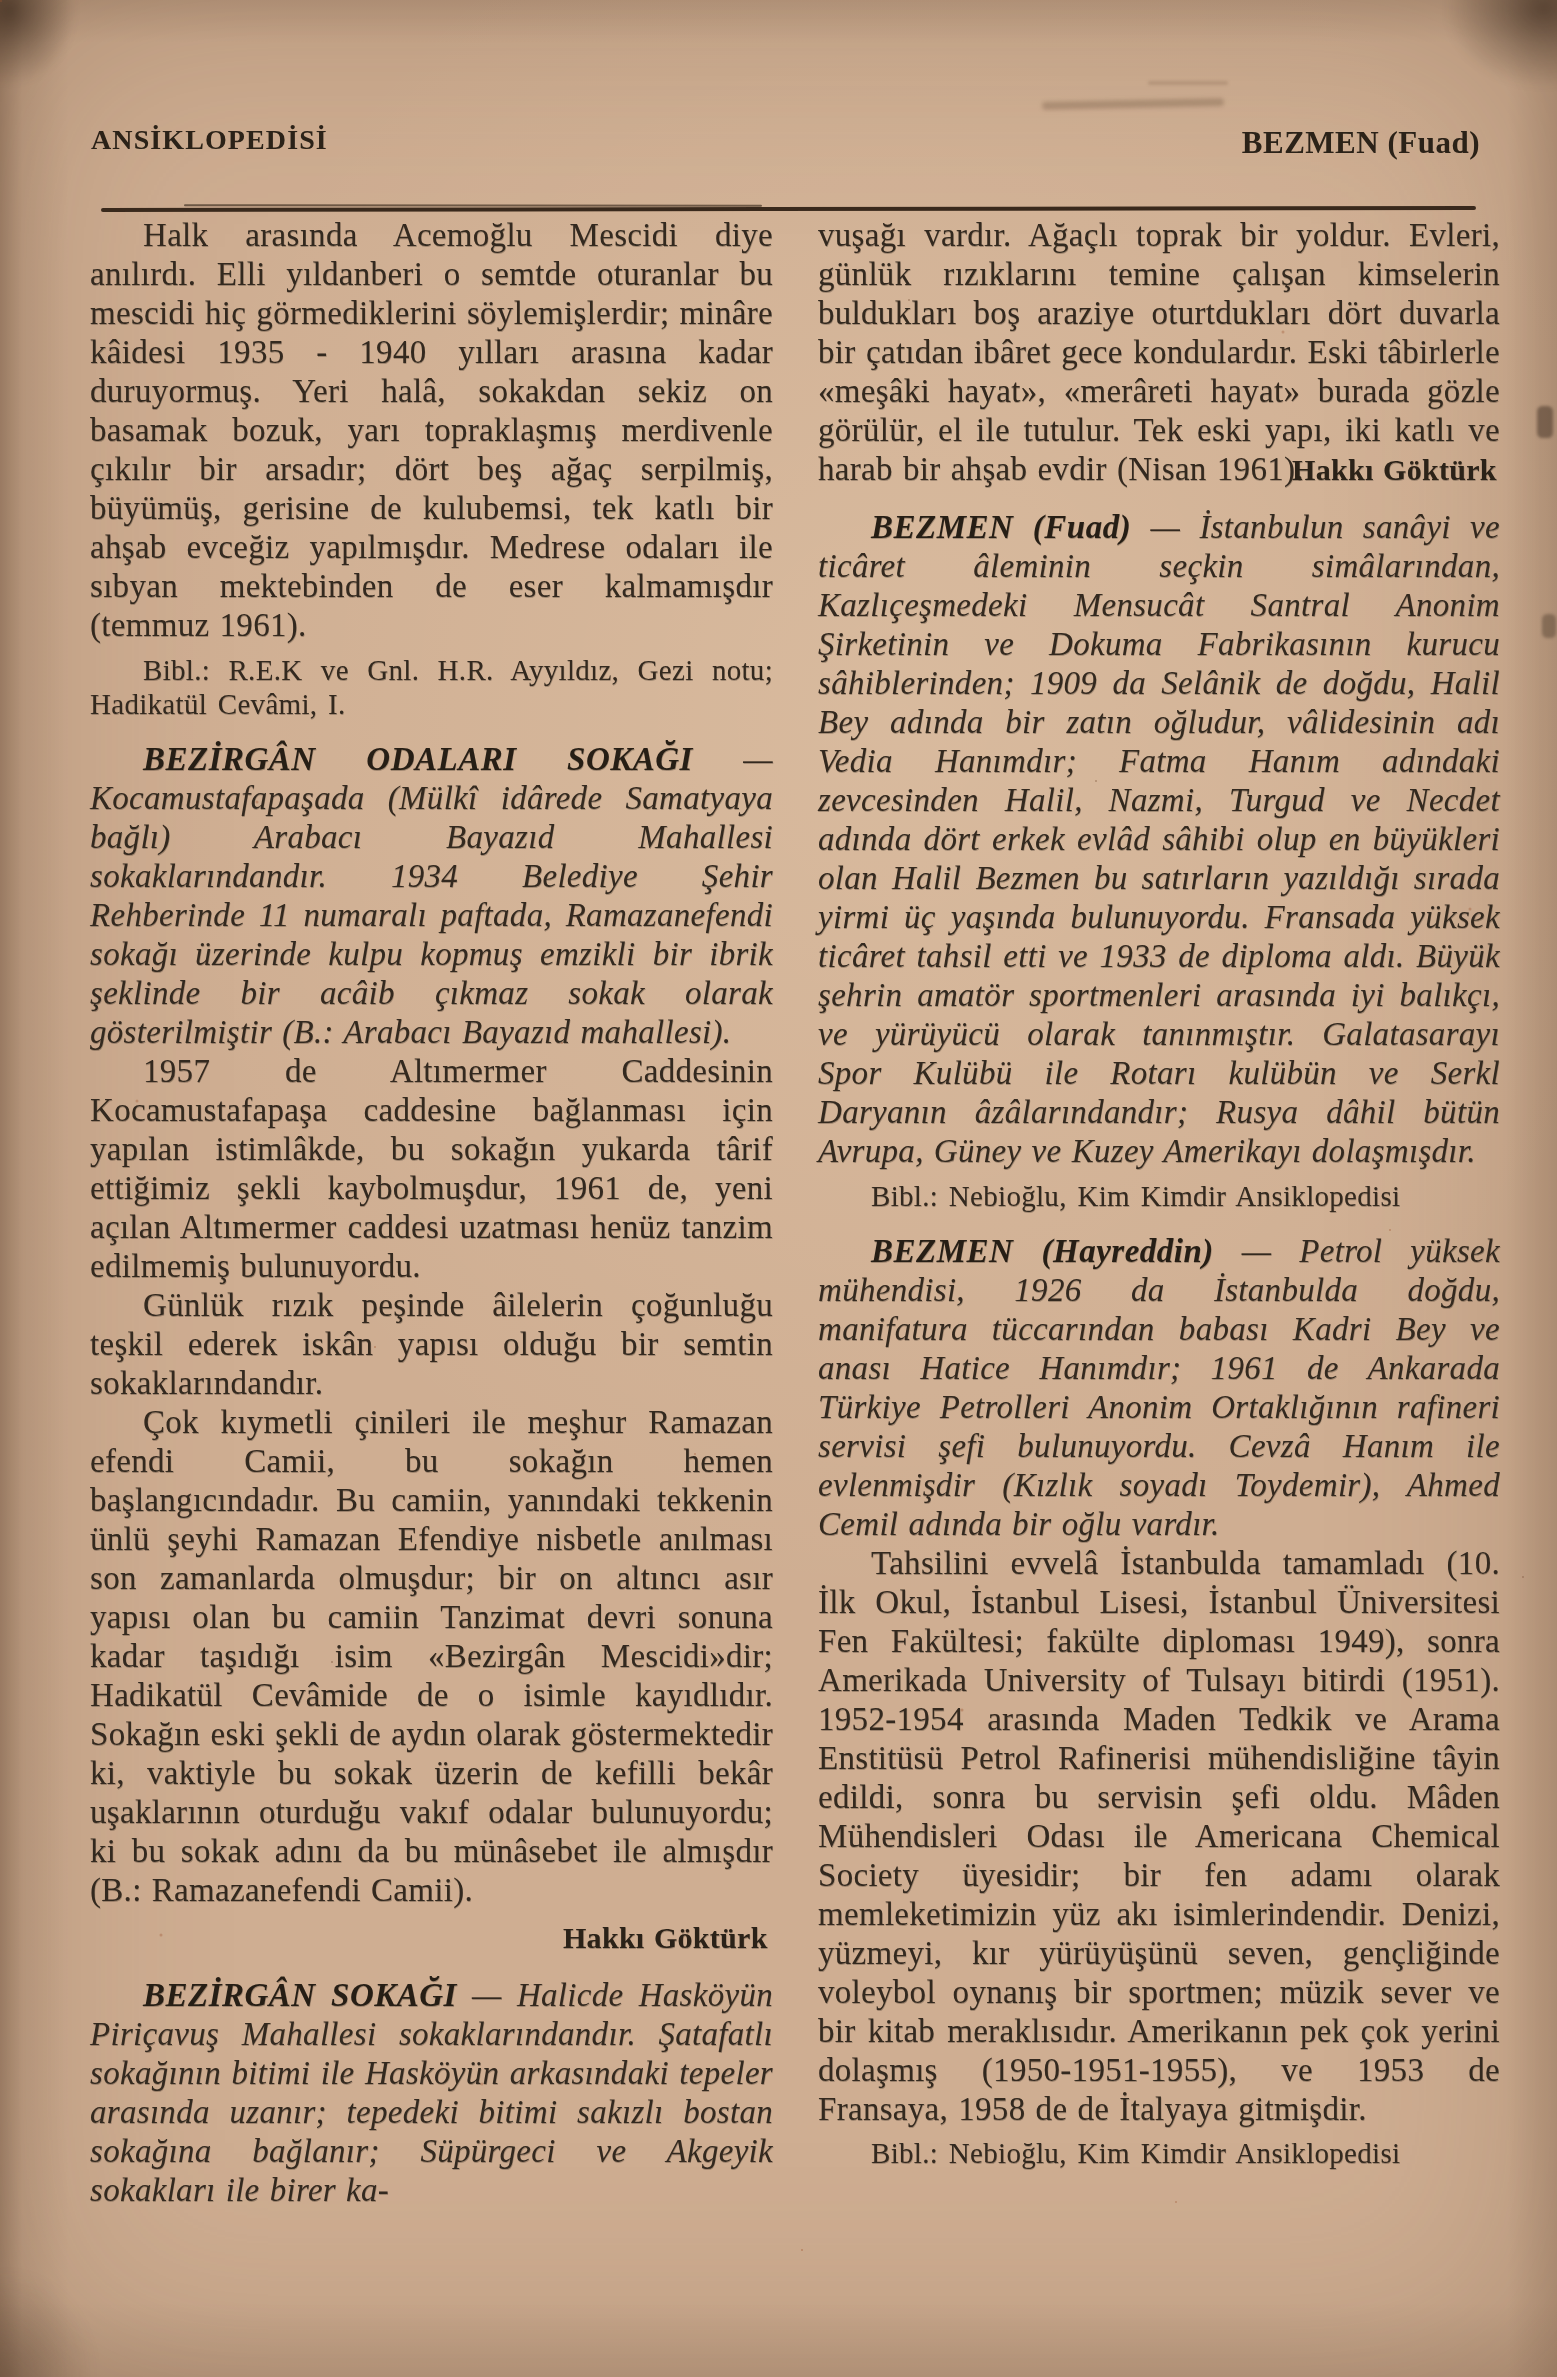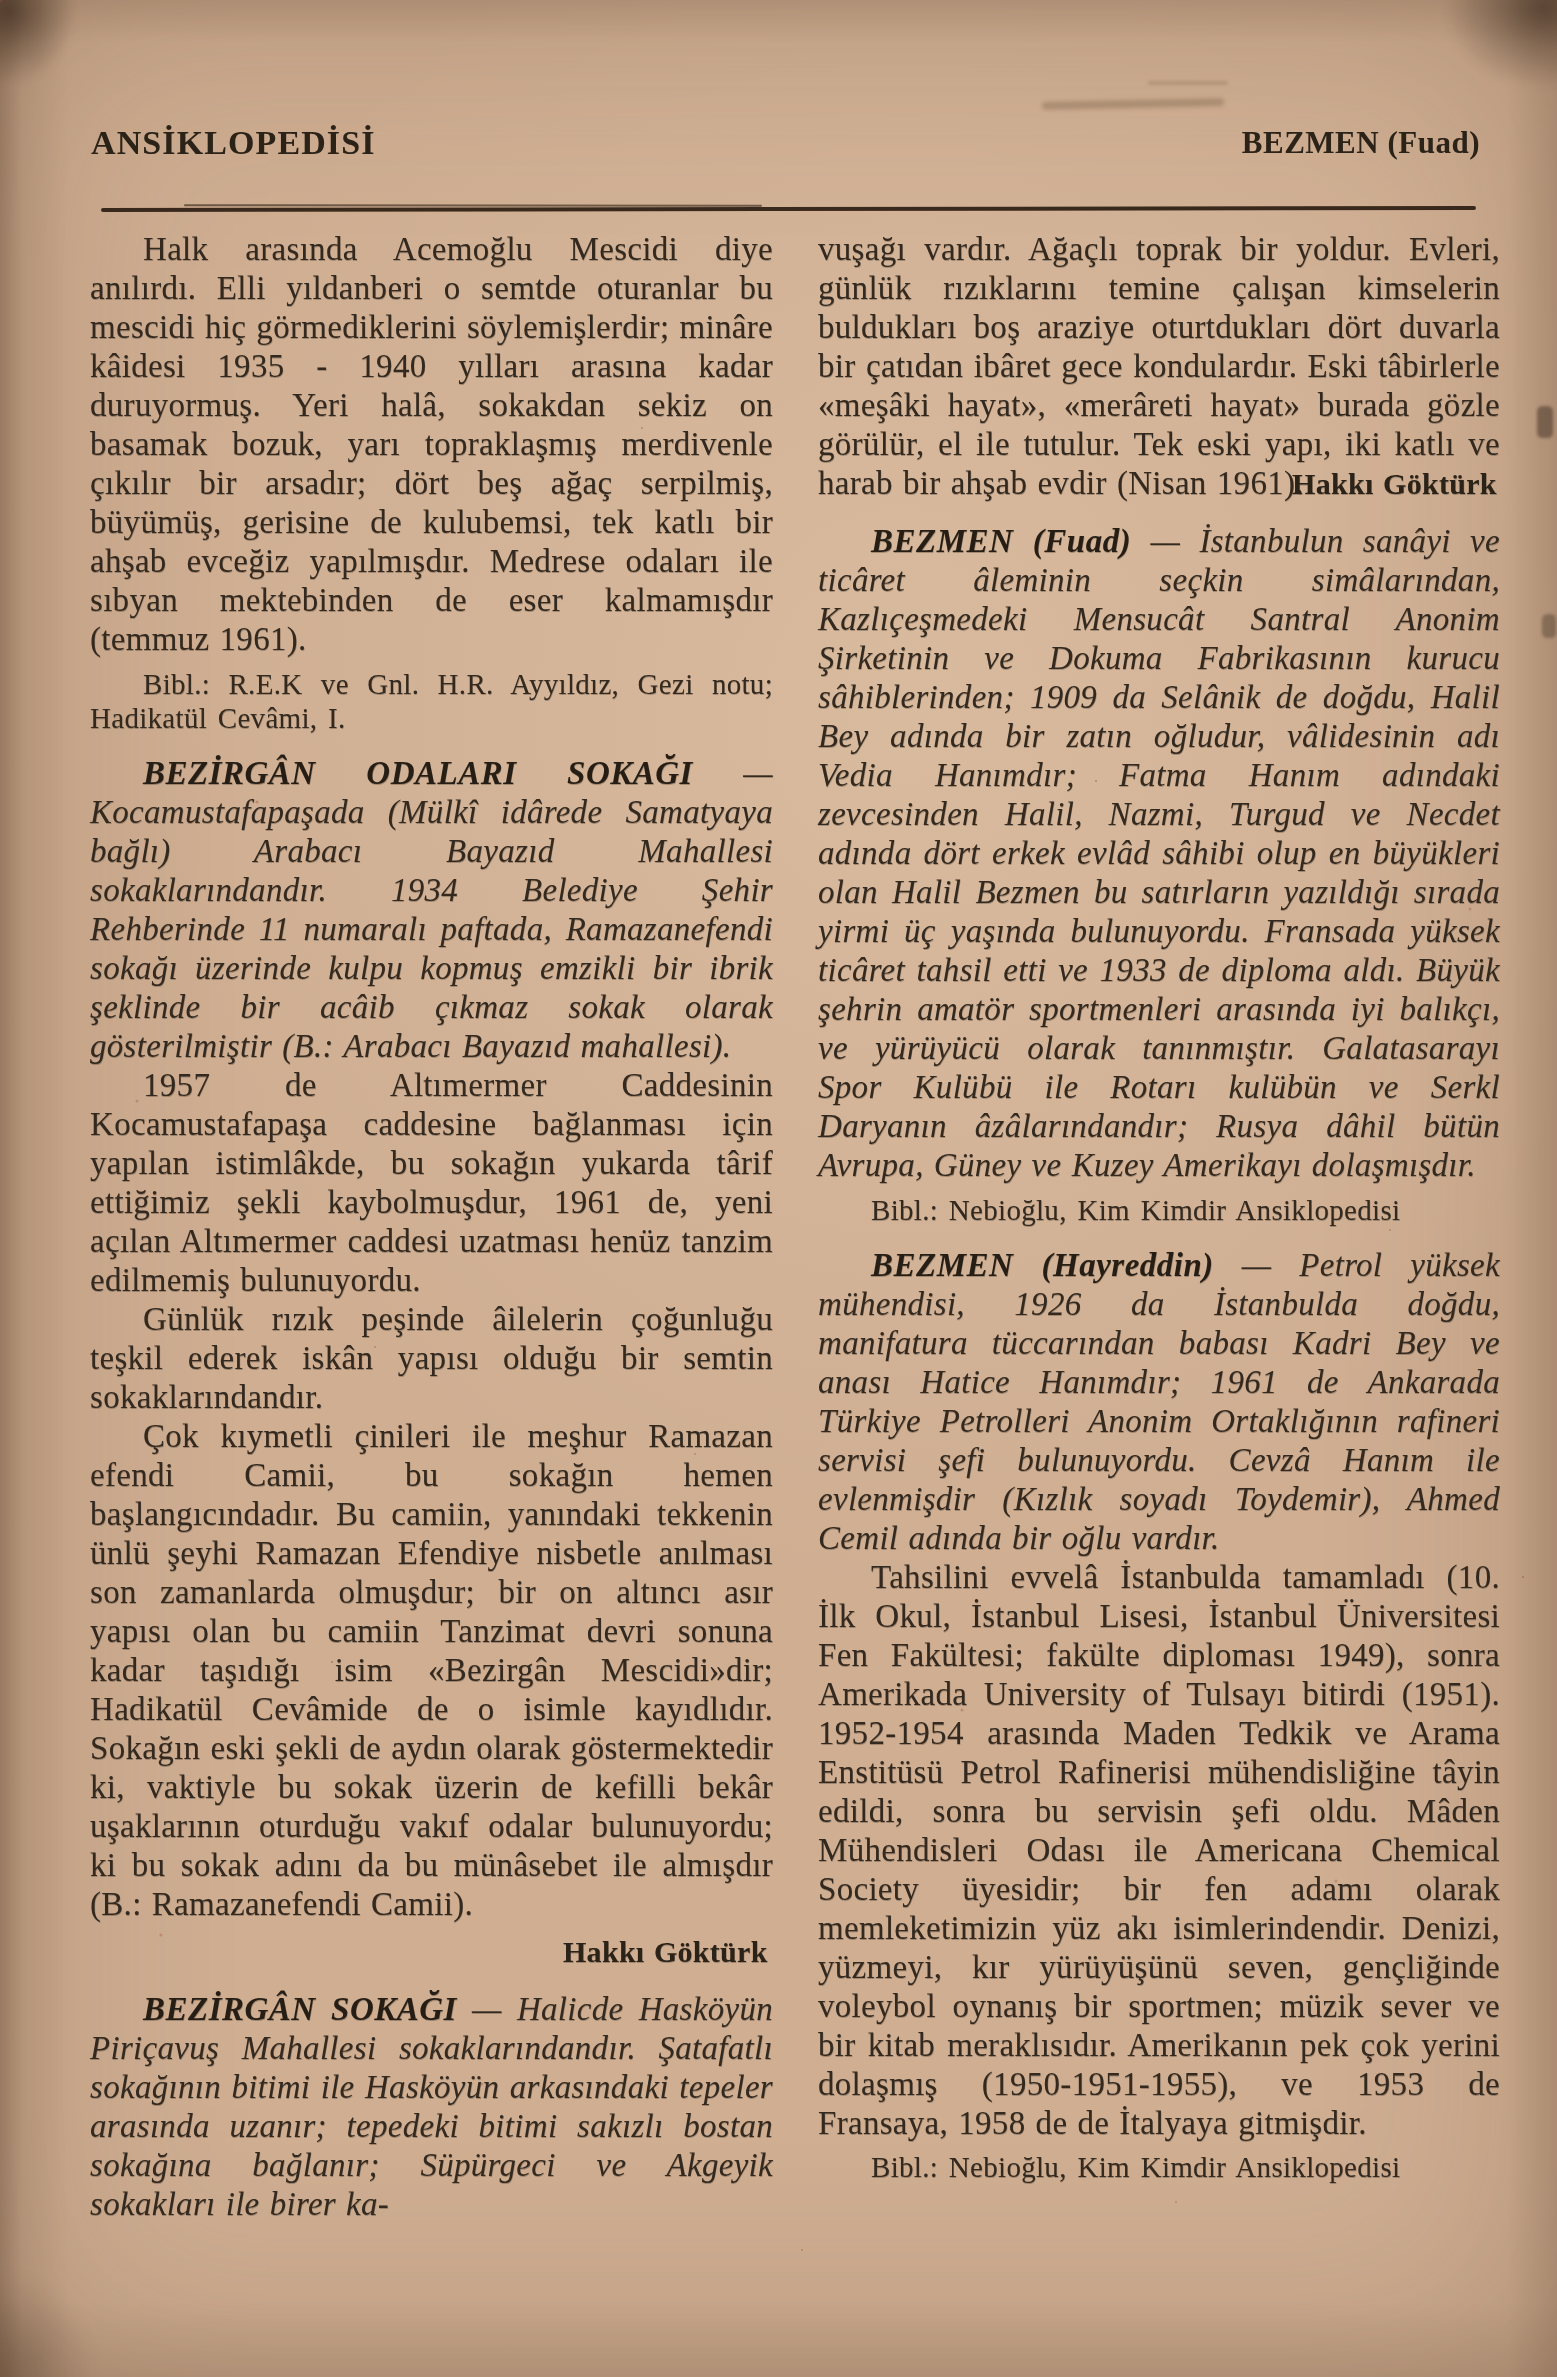--- a/index.html
+++ b/index.html
@@ -15,34 +15,34 @@
       linear-gradient(90deg, rgba(74,48,32,0.32) 0px, rgba(74,48,32,0.10) 22.4px, rgba(0,0,0,0) 69px),
       linear-gradient(270deg, rgba(74,48,32,0.16) 0px, rgba(0,0,0,0) 51px),
       linear-gradient(180deg, rgba(74,48,32,0.14) 0px, rgba(0,0,0,0) 43px),
       linear-gradient(0deg, rgba(74,48,32,0.12) 0px, rgba(0,0,0,0) 75px),
       #cfae92;
     box-shadow: inset 0 0 224px rgba(88,58,38,0.30);
     color:#33291f;
   }
   
   .header{position:absolute;top:124px;left:0;width:1558px;height:48px;}
-  .h-left{position:absolute;left:91px;top:0;font-weight:bold;font-size:34px;letter-spacing:1.1px;color:#2b2218;}
+  .h-left{position:absolute;left:91px;top:0;font-weight:bold;font-size:28px;letter-spacing:1.1px;color:#2b2218;}
   .h-center{position:absolute;left:0;top:2.1px;width:1558px;text-align:center;font-weight:bold;font-size:31px;letter-spacing:2.1px;color:#2e251b;}
   .h-right{position:absolute;right:78px;top:1.1px;font-weight:bold;font-size:31px;color:#2b2218;letter-spacing:0.5px;}
   .rule{
     position:absolute;left:101px;top:207px;width:1375px;height:3.7px;
     background:#39291c;border-radius:2.1px;transform:rotate(-0.08deg);
   }
   .rule::after{
     content:"";position:absolute;left:6%;top:-2.7px;width:42%;height:2.1px;
     background:rgba(57,41,28,0.65);border-radius:1.6px;transform:rotate(0.12deg);
   }
   
   .col{
-    position:absolute;top:230px;
+    position:absolute;top:216px;
     font-size:33px;line-height:39px;
     text-align:justify;
     letter-spacing:0.3px;word-spacing:1.6px;
     color:#33291f;
     text-shadow:0.4px 0.5px 0 rgba(46,36,26,0.30);
   }
   .col-left{left:90px;width:683px;}
   .col-right{left:818px;width:682px;}
   .block{margin:0;position:relative;}
   .indent{text-indent:53px;}

